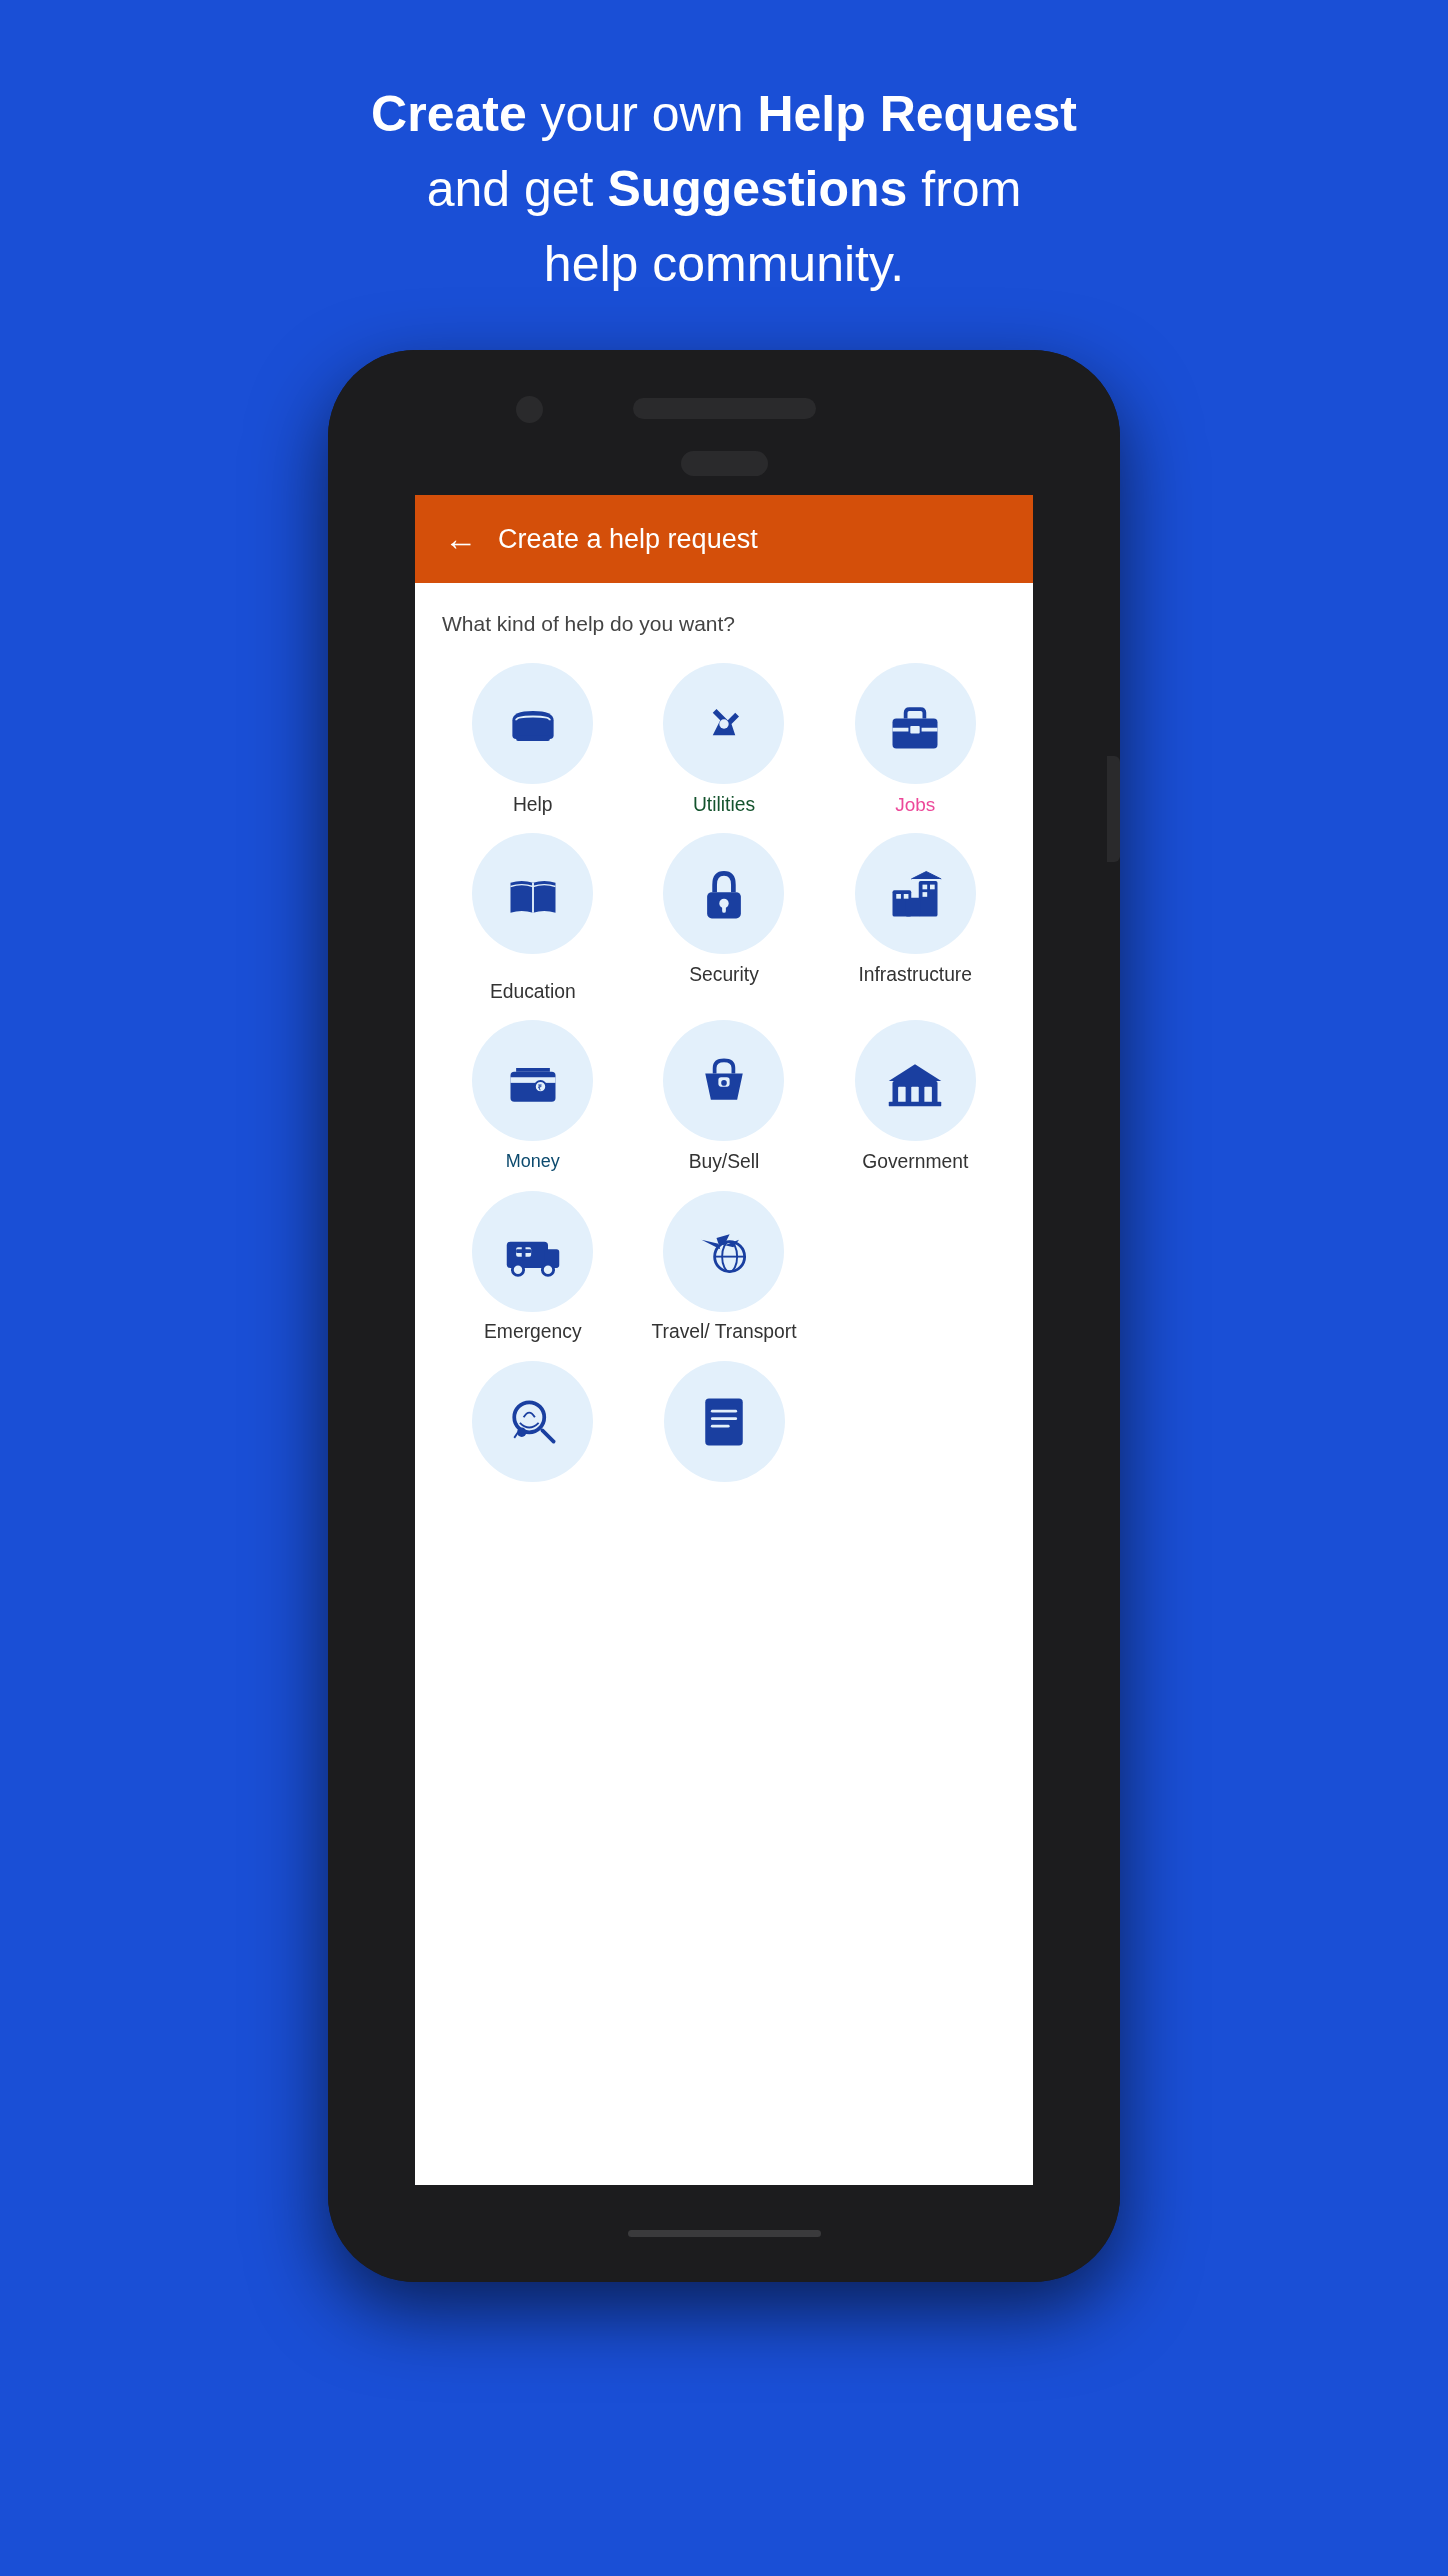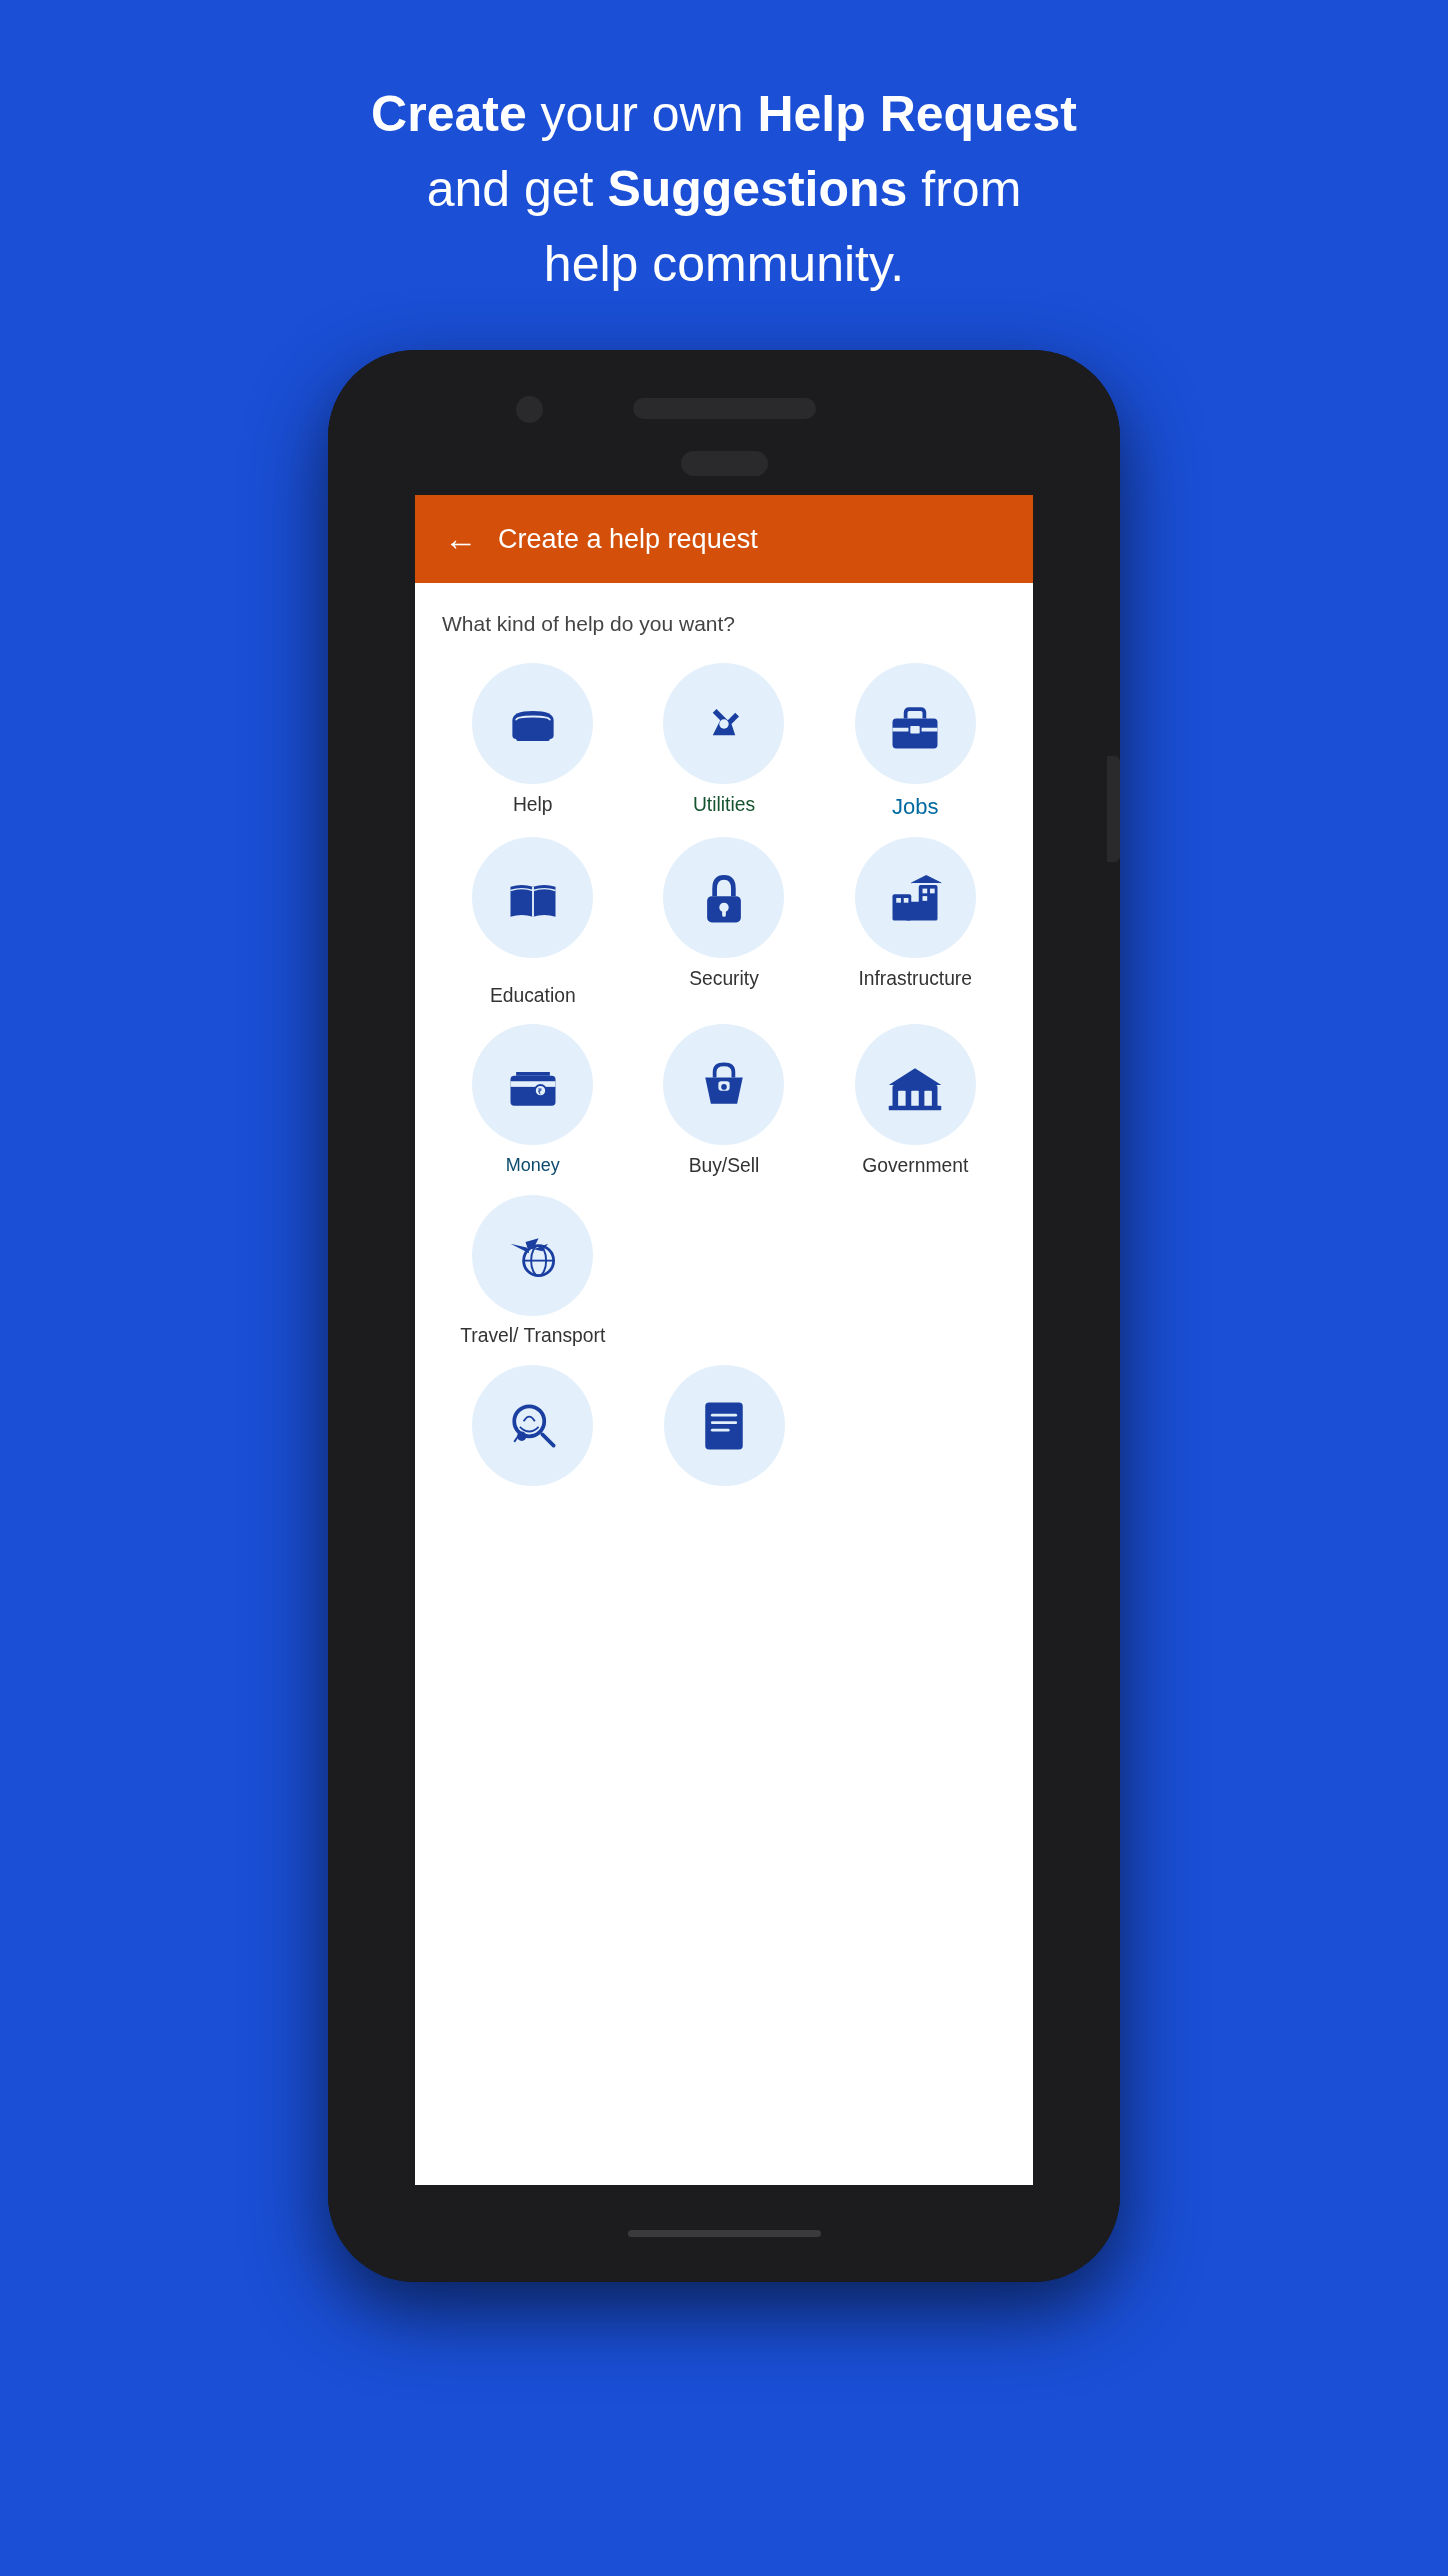--- a/index.html
+++ b/index.html
@@ -80,21 +80,21 @@
             <div style="display:flex;flex-direction:column;align-items:center;gap:9.7px;cursor:pointer;">
               <div style="width:121px;height:121px;border-radius:50%;background:#e3f0fb;display:flex;align-items:center;justify-content:center;">
                 <svg viewBox="0 0 64 64" width="60" height="60" fill="#1a3fa0">
 
                   <rect x="8" y="26" width="48" height="32" rx="4"></rect>
                   <path d="M22 26 L22 20 Q22 16 26 16 L38 16 Q42 16 42 20 L42 26" fill="none" stroke="#1a3fa0" stroke-width="4"></path>
                   <rect x="8" y="36" width="48" height="4" fill="#e3f0fb"></rect>
                   <rect x="26" y="33" width="12" height="10" rx="2" fill="#e3f0fb" stroke="#1a3fa0" stroke-width="2"></rect>
                 </svg>
               </div>
-              <span style="font-size:22px;color:#0369a1;text-align:center;">Jobs</span>
+              <span style="font-size:19px;color:#ec4899;text-align:center;">Jobs</span>
             </div>
 
 
             <div style="display:flex;flex-direction:column;align-items:center;gap:27px;cursor:pointer;">
               <div style="width:121px;height:121px;border-radius:50%;background:#e3f0fb;display:flex;align-items:center;justify-content:center;">
                 <svg viewBox="0 0 64 64" width="60" height="60" fill="#1a3fa0">
 
                   <path d="M32 20 Q20 16 8 20 L8 52 Q20 48 32 52 Q44 48 56 52 L56 20 Q44 16 32 20 Z"></path>
                   <path d="M32 20 L32 52" stroke="#e3f0fb" stroke-width="2"></path>
                   <path d="M8 24 Q20 20 32 24" fill="none" stroke="#e3f0fb" stroke-width="1.5"></path>
@@ -170,20 +170,35 @@
                   <path d="M4 32 L32 14 L60 32 Z"></path>
                   <rect x="14" y="38" width="8" height="18" rx="1" fill="#e3f0fb"></rect>
                   <rect x="28" y="38" width="8" height="18" rx="1" fill="#e3f0fb"></rect>
                   <rect x="42" y="38" width="8" height="18" rx="1" fill="#e3f0fb"></rect>
                   <rect x="4" y="54" width="56" height="5" rx="1"></rect>
                 </svg>
               </div>
               <span style="font-size:19.3px;color:#333;text-align:center;">Government</span>
             </div>
 
+            <div style="display:flex;flex-direction:column;align-items:center;gap:9.7px;cursor:pointer;">
+              <div style="width:121px;height:121px;border-radius:50%;background:#e3f0fb;display:flex;align-items:center;justify-content:center;">
+                <svg viewBox="0 0 64 64" width="60" height="60" fill="#1a3fa0">
+
+                  <rect x="4" y="22" width="44" height="28" rx="4"></rect>
+                  <rect x="44" y="30" width="16" height="20" rx="3"></rect>
+                  <circle cx="16" cy="52" r="6" fill="#e3f0fb" stroke="#1a3fa0" stroke-width="3"></circle>
+                  <circle cx="48" cy="52" r="6" fill="#e3f0fb" stroke="#1a3fa0" stroke-width="3"></circle>
+                  <rect x="14" y="28" width="16" height="10" rx="2" fill="#e3f0fb"></rect>
+                  <rect x="20" y="24" width="4" height="18" rx="1" fill="#1a3fa0"></rect>
+                  <rect x="14" y="30" width="16" height="4" rx="1" fill="#1a3fa0"></rect>
+                </svg>
+              </div>
+              <span style="font-size:19.3px;color:#333;text-align:center;">Emergency</span>
+            </div>
 
             <div style="display:flex;flex-direction:column;align-items:center;gap:9.7px;cursor:pointer;">
               <div style="width:121px;height:121px;border-radius:50%;background:#e3f0fb;display:flex;align-items:center;justify-content:center;">
                 <svg viewBox="0 0 64 64" width="60" height="60" fill="#1a3fa0">
 
                   <circle cx="38" cy="38" r="16" fill="none" stroke="#1a3fa0" stroke-width="3"></circle>
                   <ellipse cx="38" cy="38" rx="8" ry="16" fill="none" stroke="#1a3fa0" stroke-width="2"></ellipse>
                   <line x1="22" y1="38" x2="54" y2="38" stroke="#1a3fa0" stroke-width="2"></line>
                   <path d="M8 20 L28 30 L24 18 L38 14 L32 26 L48 20 L42 28" fill="#1a3fa0"></path>
                 </svg>

